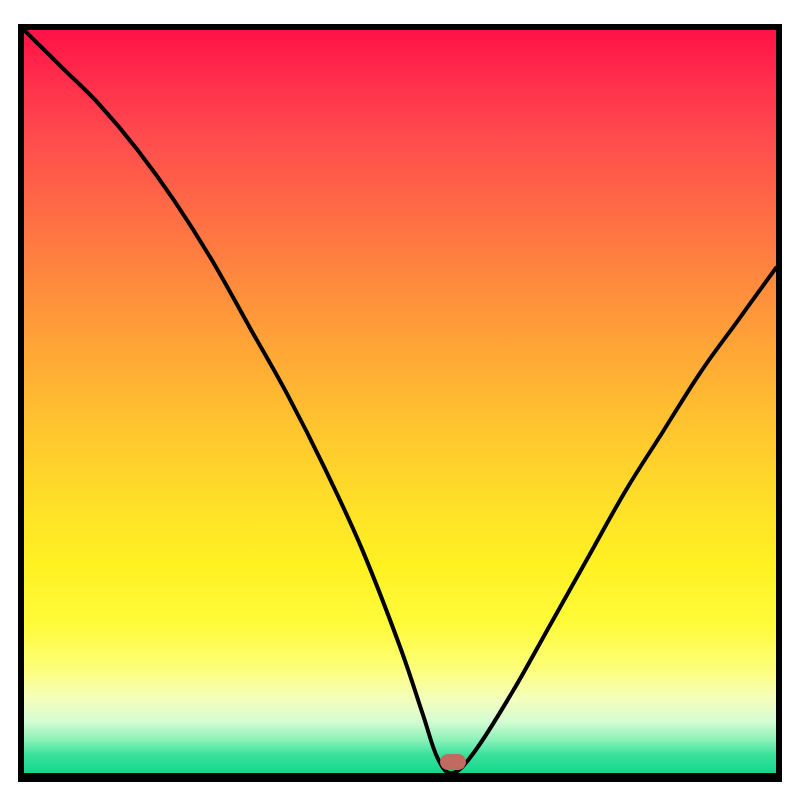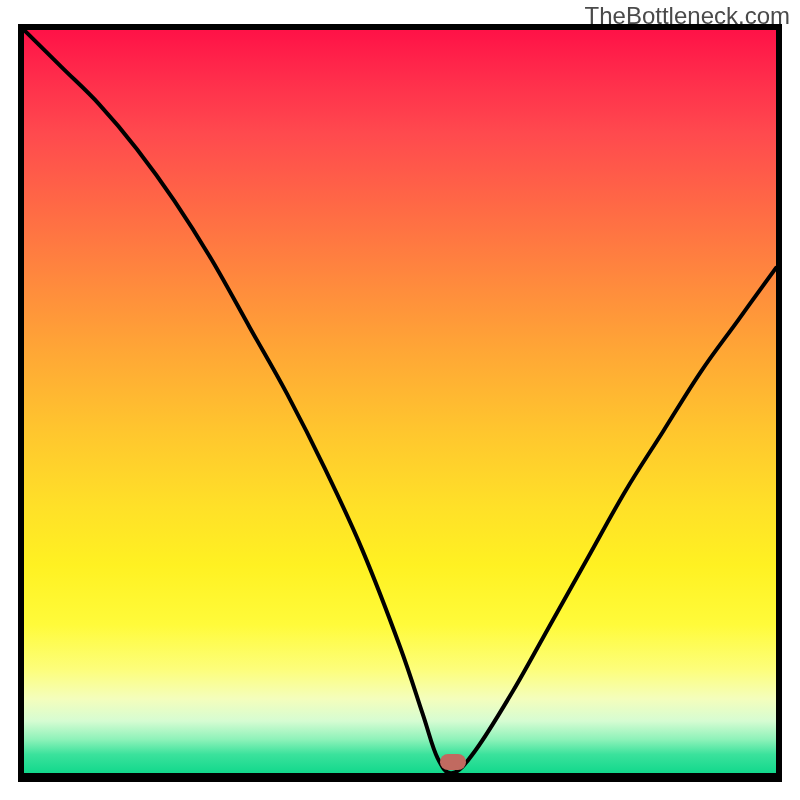--- a/index.html
+++ b/index.html
@@ -74,21 +74,20 @@
     background: #c16a60;
     z-index: 2;
     transform: translate(-50%, -50%);
   }
 </style>
 </head>
 <body>
 
 <div class="container">
 
-  <div class="watermark">TheBottleneck.com</div>
 
   <div class="plot-frame">
     <div class="gradient-bg"></div>
 
     <svg class="curve" viewBox="0 0 752 743" preserveAspectRatio="none">
       <path id="curve-path" fill="none" stroke="#000" stroke-width="4" stroke-linecap="round" stroke-linejoin="round" d="M 0.0 0.0 C 6.8 6.7, 24.1 23.8, 37.6 37.1 C 51.1 50.5, 61.7 59.6, 75.2 74.3 C 88.7 89.0, 99.3 101.5, 112.8 118.9 C 126.3 136.3, 136.9 150.8, 150.4 170.9 C 163.9 191.0, 174.5 207.6, 188.0 230.3 C 201.5 253.1, 212.1 273.1, 225.6 297.2 C 239.1 321.3, 249.7 338.7, 263.2 364.1 C 276.7 389.5, 287.3 410.3, 300.8 438.4 C 314.3 466.5, 324.9 488.0, 338.4 520.1 C 351.9 552.2, 365.2 587.3, 376.0 616.7 C 386.8 646.1, 391.8 663.5, 398.6 683.6 C 405.3 703.6, 408.2 717.4, 413.6 728.1 C 419.0 738.8, 421.9 744.3, 428.6 743.0 C 435.4 741.7, 440.4 735.4, 451.2 720.7 C 462.0 706.0, 475.3 684.0, 488.8 661.3 C 502.3 638.5, 512.9 618.5, 526.4 594.4 C 539.9 570.3, 550.5 551.6, 564.0 527.5 C 577.5 503.5, 588.1 483.4, 601.6 460.7 C 615.1 437.9, 625.7 422.6, 639.2 401.2 C 652.7 379.8, 663.3 361.8, 676.8 341.8 C 690.3 321.7, 700.9 308.5, 714.4 289.8 C 727.9 271.0, 745.2 247.1, 752.0 237.8"></path>
     </svg>
 
     <div class="marker" id="marker" style="left: 428.64px; top: 731.57px;"></div>
   </div>

